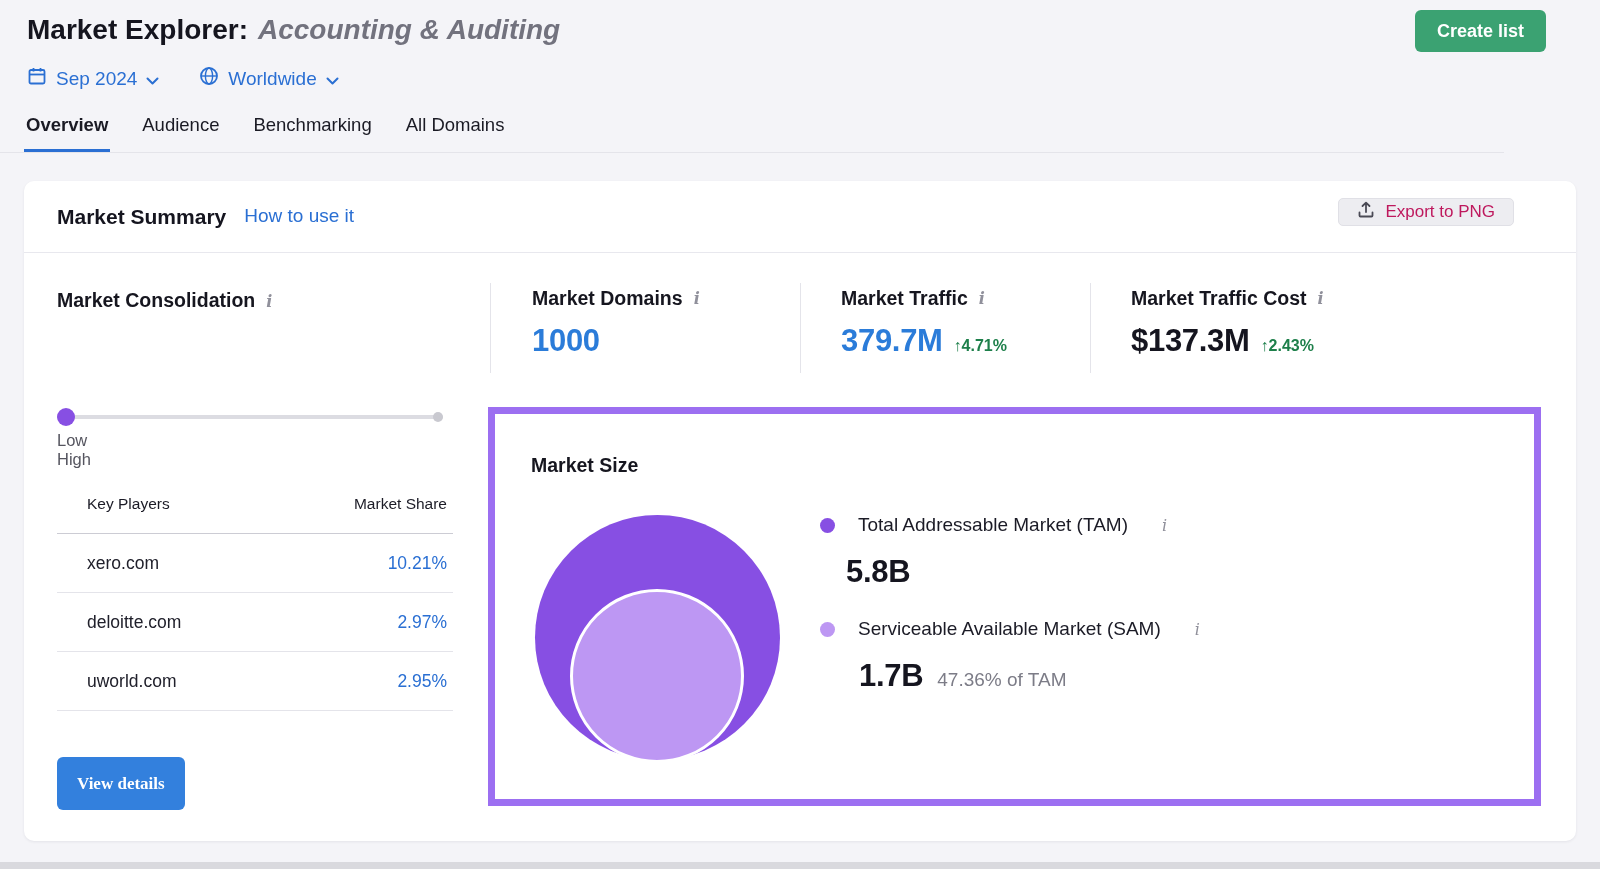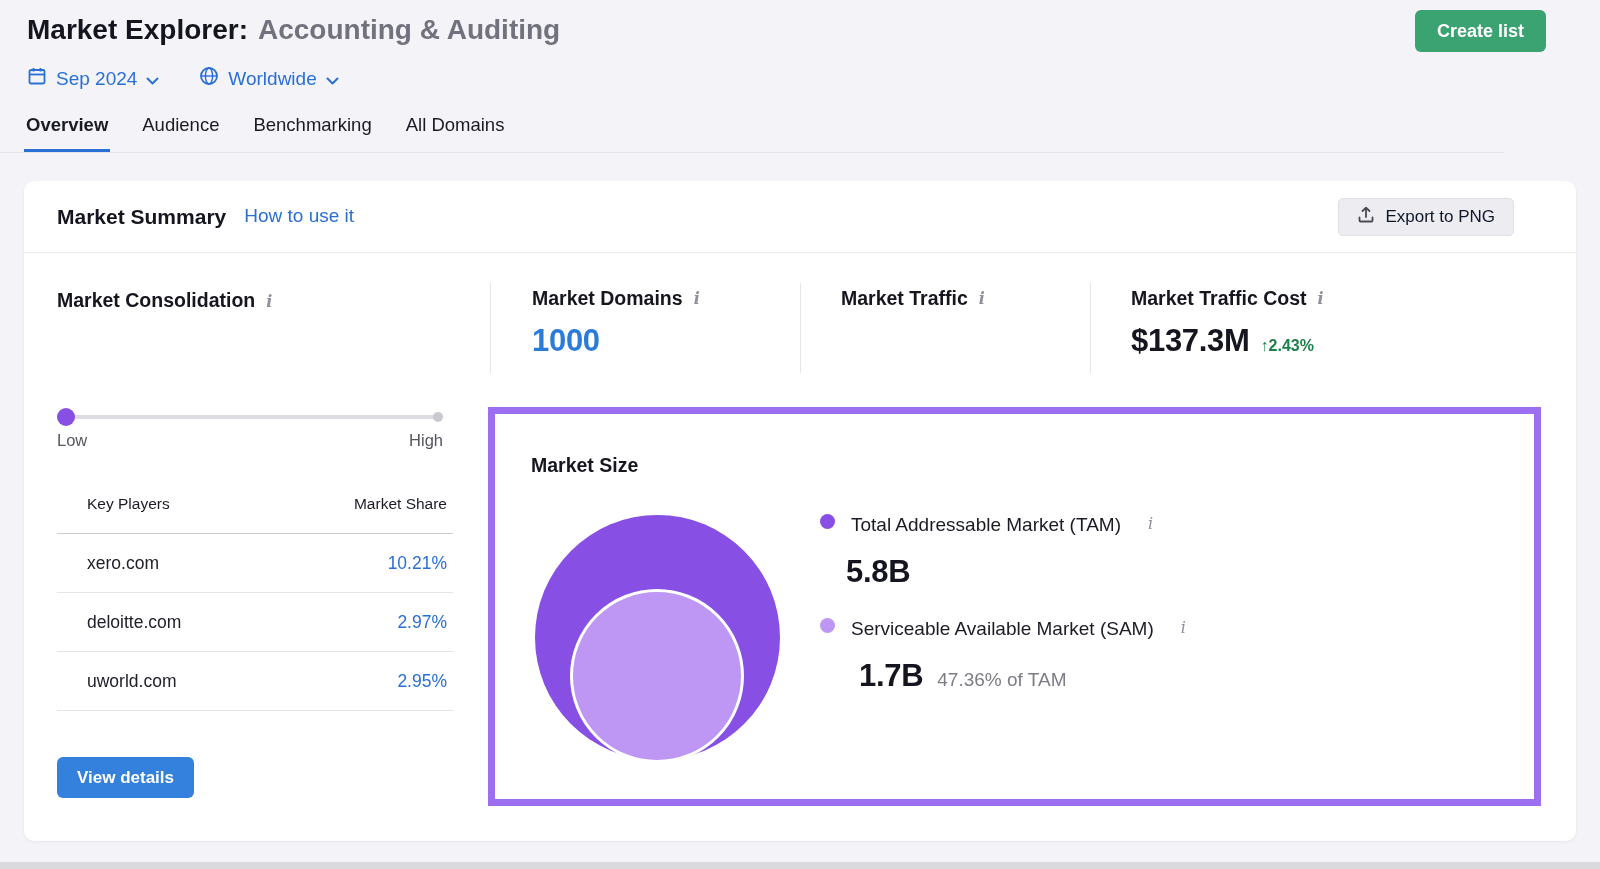--- a/index.html
+++ b/index.html
@@ -8,21 +8,21 @@
     font-family: "Liberation Sans", sans-serif;
     background: #f4f4f8;
     position: relative;
     overflow: hidden;
     color: #17171f;
   }
   .page { position: absolute; inset: 0; }
 
   
   .page-title { position: absolute; left: 27px; top: 14px; font-size: 28px; font-weight: 700; color: #15151f; }
-  .page-title .suffix { color: #72727e; margin-left: 10px; }
+  .page-title .suffix { color: #72727e; margin-left: 10px; font-style: italic; }
 
   .create-list-btn {
     position: absolute; right: 54px; top: 10px; height: 42px; padding: 0 22px;
     background: #3ba272; color: #fff; font-size: 18px; font-weight: 700;
     border: none; border-radius: 6px; cursor: pointer;
     font-family: "Liberation Sans", sans-serif;
   }
 
   .filters { position: absolute; left: 27px; top: 66px; display: flex; gap: 40px; align-items: center; justify-content: center; }
   .filter { display: flex; align-items: center; gap: 9px; color: #2a6fd3; font-size: 19px; font-weight: 500; cursor: pointer; }
@@ -41,64 +41,64 @@
   
   .card {
     position: absolute; left: 24px; top: 181px; width: 1552px; height: 660px;
     background: #fff; border-radius: 10px; box-shadow: 0 1px 3px rgba(20,20,40,.07);
   }
   .card-head { position: absolute; left: 33px; top: 24px; display: flex; align-items: flex-start; gap: 18px; }
   .card-title { font-size: 21px; font-weight: 700; color: #15151f; }
   .how-link { color: #2a6fd3; font-size: 19px; cursor: pointer; }
 
   .export-btn {
-    position: absolute; right: 62px; top: 17px; height: 38px; padding: 12px 18px;
+    position: absolute; right: 62px; top: 17px; height: 28px; padding: 12px 18px;
     background: #ededf1; border: 1px solid #e0e0e6; border-radius: 5px;
     display: flex; align-items: center; gap: 10px;
-    font-size: 17px; color: #0f172a; cursor: pointer;
+    font-size: 17px; color: #be185d; cursor: pointer;
     font-family: "Liberation Sans", sans-serif;
   }
 
   .card-divider { position: absolute; left: 0; top: 71px; width: 100%; height: 1px; background: #e8e8ee; }
 
   .info-i {
     font-family: "DejaVu Serif", serif; font-style: italic;
     color: #90909b; font-size: 16px; margin-left: 11px; cursor: pointer;
   }
 
   
   .cons-title { position: absolute; left: 33px; top: 108px; font-size: 19.5px; font-weight: 700; color: #16161f; }
   .cons-desc  { position: absolute; left: 33px; top: 158px; width: 352px; font-size: 16.5px; color: #3c3c46; line-height: 1.55; }
 
   .slider { position: absolute; left: 33px; top: 227px; width: 386px; height: 18px; }
   .slider-track  { position: absolute; left: 0; top: 7px; width: 100%; height: 4px; background: #dcdce2; border-radius: 2px; }
   .slider-handle { position: absolute; left: 0; top: 0; width: 18px; height: 18px; background: #874fe3; border-radius: 50%; }
   .slider-end    { position: absolute; right: 0; top: 4px; width: 10px; height: 10px; background: #c9c9d0; border-radius: 50%; }
   .slider-labels {
     position: absolute; left: 33px; top: 250px; width: 386px;
-    display: flex; justify-content: space-between; font-size: 16.5px; color: #55555f;
+    display: flex; justify-content: space-between; font-size: 16.5px; color: #55555f; flex-direction: column;
   }
 
   .kp-table { position: absolute; left: 33px; top: 314px; width: 396px; }
   .kp-head {
     display: flex; justify-content: space-between; padding: 0 6px 20px 30px;
     font-size: 15.5px; color: #1b1b26; border-bottom: 1px solid #ccccd4;
   }
   .kp-row {
     display: flex; justify-content: space-between; align-items: center;
     height: 59px; padding: 0 6px 0 30px; border-bottom: 1px solid #e4e4ea; font-size: 17.5px;
   }
   .kp-domain { color: #20202b; }
   .kp-share  { color: #2a6fd3; cursor: pointer; }
 
   .view-details-btn {
-    position: absolute; left: 33px; top: 576px; height: 41px; padding: 0 20px;
+    position: absolute; left: 33px; top: 576px; height: 53px; padding: 0 20px;
     background: #3380dd; color: #fff; font-weight: 700; font-size: 17px;
     border: none; border-radius: 6px; cursor: pointer;
-    font-family: Liberation Sans, sans-serif;
+    font-family: Liberation Serif, serif;
   }
 
   
   .vdiv { position: absolute; top: 102px; height: 90px; width: 1px; background: #e4e4ea; }
   .vdiv-1 { left: 466px; } .vdiv-2 { left: 776px; } .vdiv-3 { left: 1066px; }
 
   .metric { position: absolute; top: 106px; }
   .metric-domains { left: 508px; } .metric-traffic { left: 817px; } .metric-cost { left: 1107px; }
   .metric-label { font-size: 19.5px; font-weight: 700; color: #16161f; display: flex; align-items: center; }
   .metric-value-row { margin-top: 13px; display: flex; align-items: baseline; gap: 11px; }
@@ -110,21 +110,21 @@
   
   .market-size-box {
     position: absolute; left: 464px; top: 226px; width: 1053px; height: 399px;
     border: 7px solid #9c6ff1; background: #fff;
   }
   .ms-title { position: absolute; left: 36px; top: 40px; font-size: 19.5px; font-weight: 700; color: #16161f; }
 
   .tam-circle { position: absolute; left: 40px; top: 101px; width: 245px; height: 245px; border-radius: 50%; background: #874fe3; }
   .sam-circle { position: absolute; left: 75px; top: 175px; width: 174px; height: 174px; border-radius: 50%; background: #bd97f3; border: 3px solid #fff; }
 
-  .legend-row { position: absolute; display: flex; align-items: flex-start; gap: 16px; font-size: 19px; color: #1b1b26; }
+  .legend-row { position: absolute; display: flex; align-items: center; gap: 23px; font-size: 19px; color: #1b1b26; }
   .tam-row { left: 325px; top: 100px; } .sam-row { left: 325px; top: 204px; }
   .dot { width: 15px; height: 15px; border-radius: 50%; flex: 0 0 auto; }
   .dot-tam { background: #874fe3; } .dot-sam { background: #bd97f3; }
 
   .big-value { position: absolute; font-size: 31px; font-weight: 700; color: #15151f; letter-spacing: -0.3px; }
   .tam-value { left: 351px; top: 140px; }
   .sam-value-row { position: absolute; left: 364px; top: 244px; display: flex; align-items: baseline; gap: 14px; }
   .sam-note { font-size: 19px; color: #7c7c87; font-weight: 400; }
 
   .bottom-edge { position: absolute; left: 0; bottom: 0; width: 100%; height: 7px; background: #d9d9de; }
@@ -247,20 +247,24 @@
       <div class="metric-value-row">
         <span class="metric-value blue">1000</span>
       </div>
     </div>
 
     <div class="metric metric-traffic">
       <div class="metric-label">
         <span>Market Traffic</span>
           <span class="info-i">i</span>
       </div>
+      <div class="metric-value-row">
+        <span class="metric-value blue">379.7M</span>
+        <span class="metric-delta">↑4.71%</span>
+      </div>
     </div>
 
     <div class="metric metric-cost">
       <div class="metric-label">
         <span>Market Traffic Cost</span>
           <span class="info-i">i</span>
       </div>
       <div class="metric-value-row">
         <span class="metric-value dark">$137.3M</span>
         <span class="metric-delta">↑2.43%</span>

